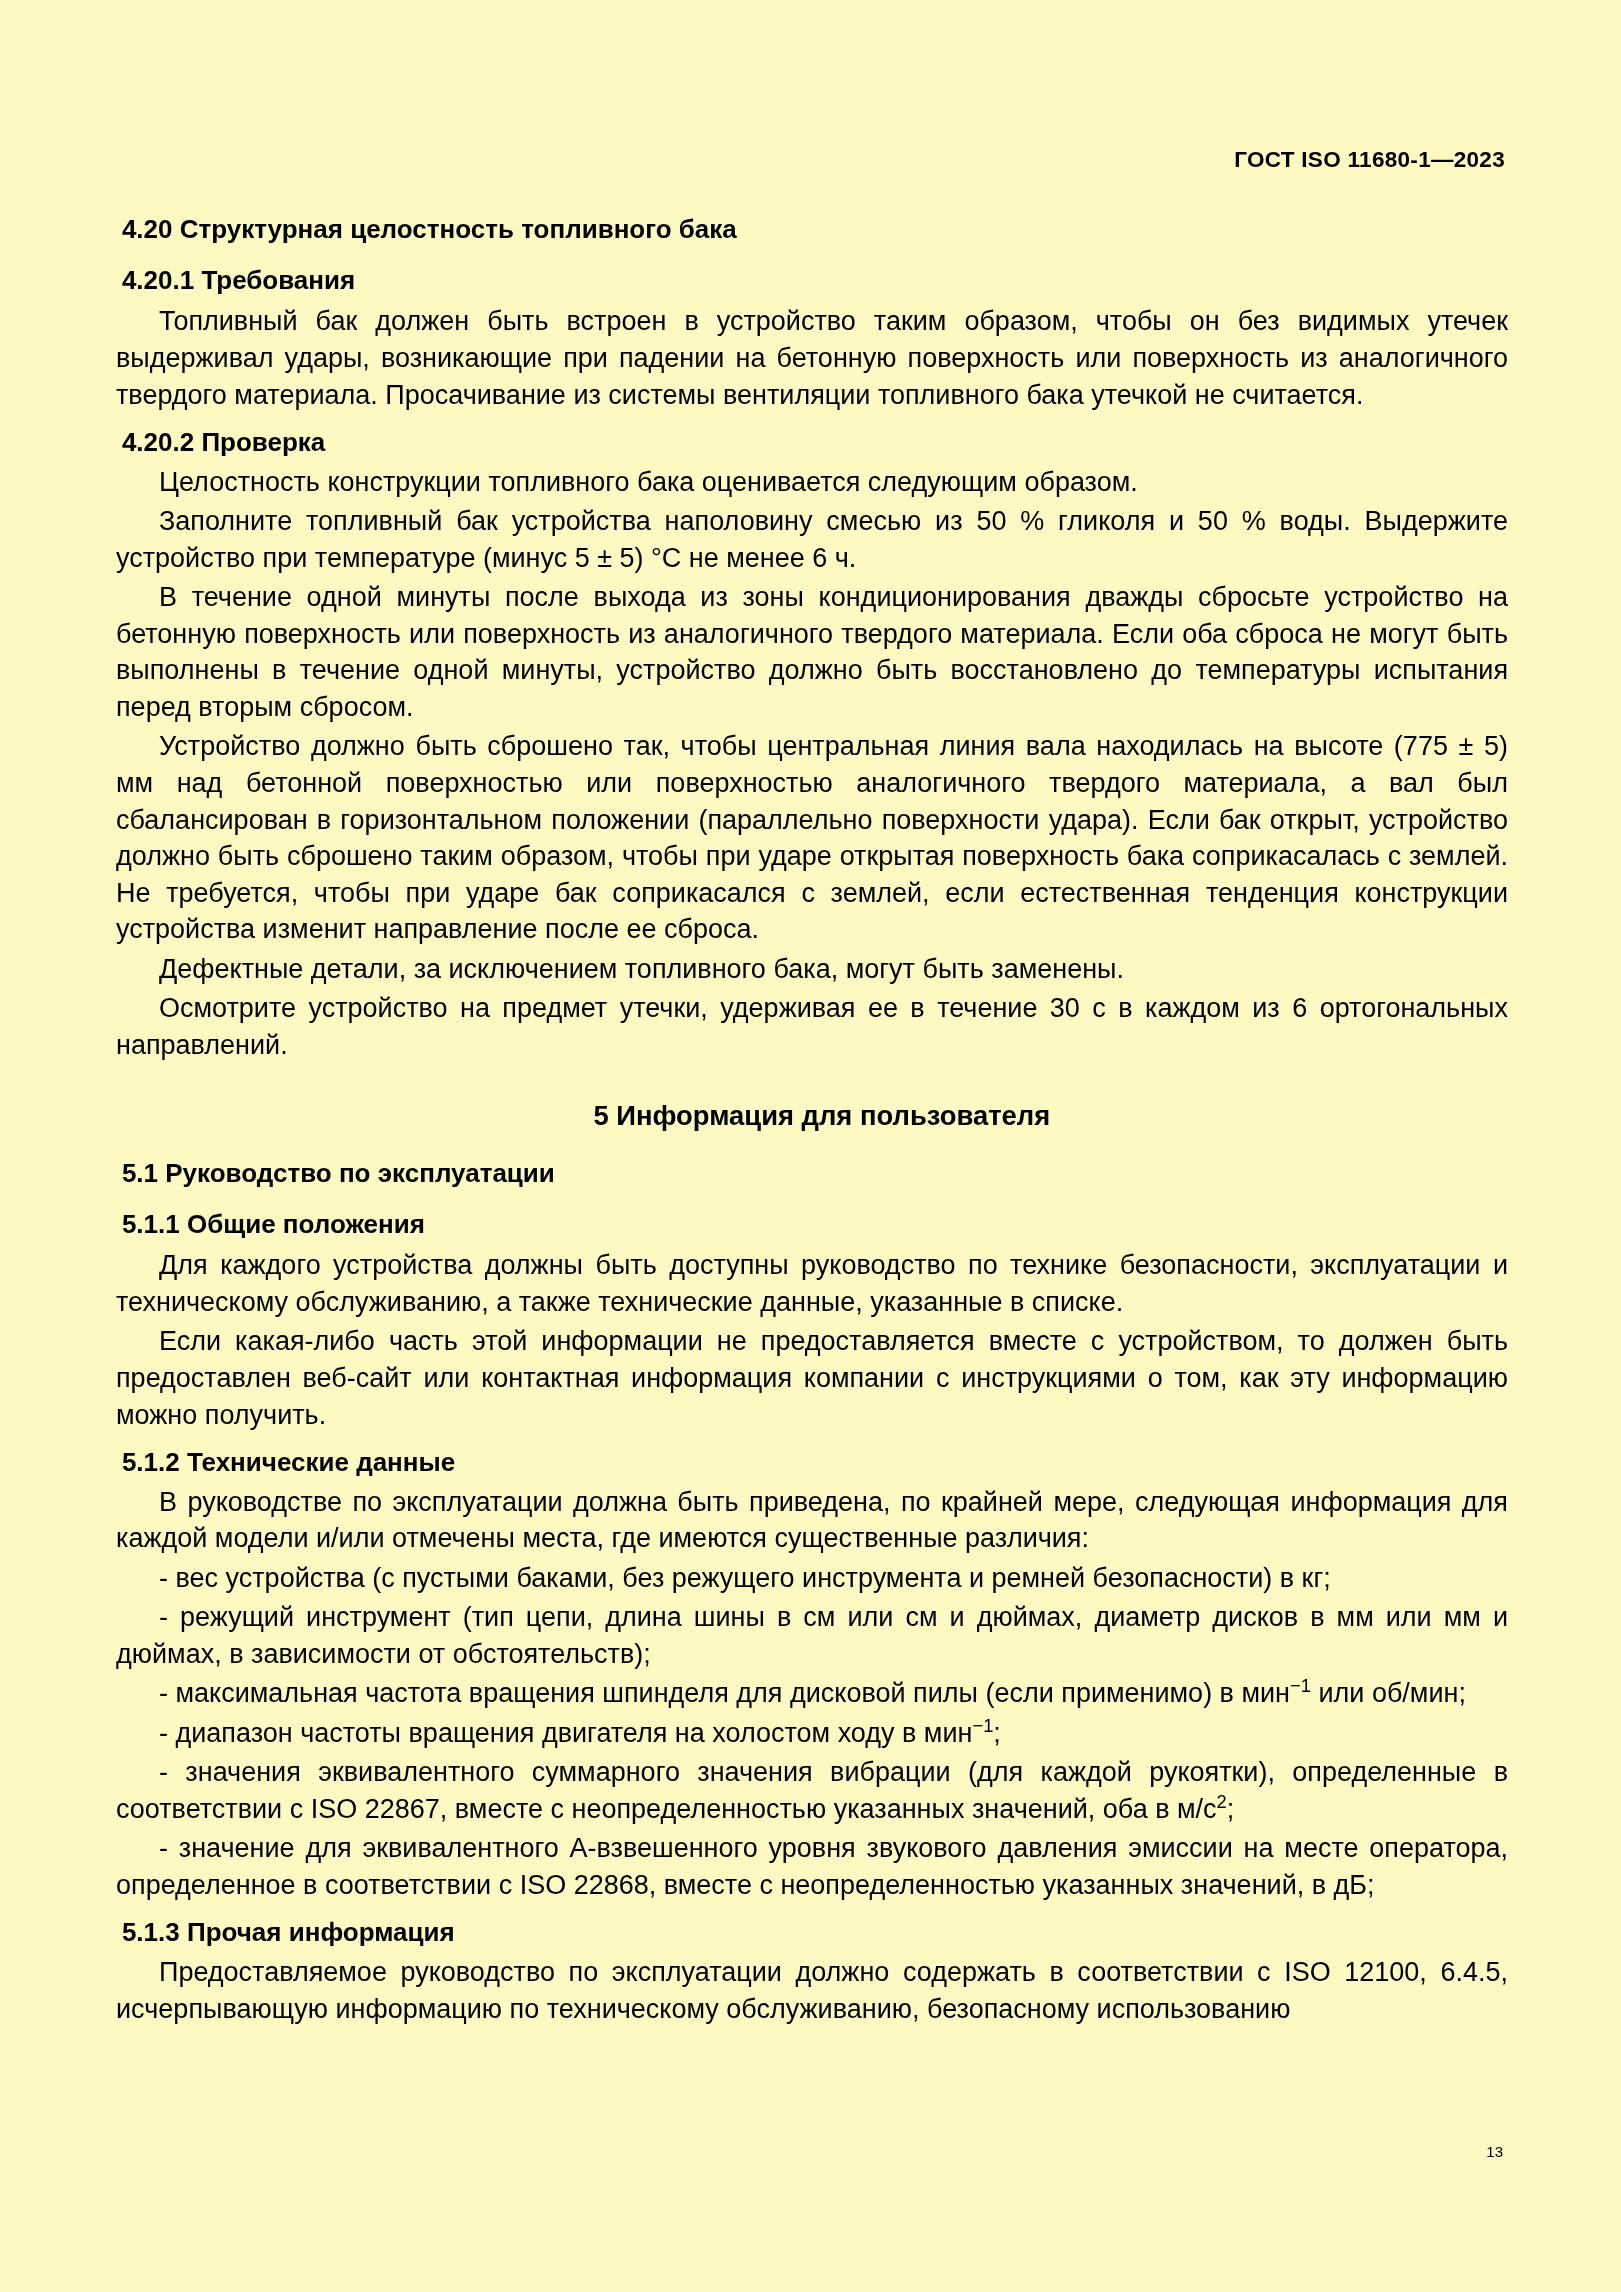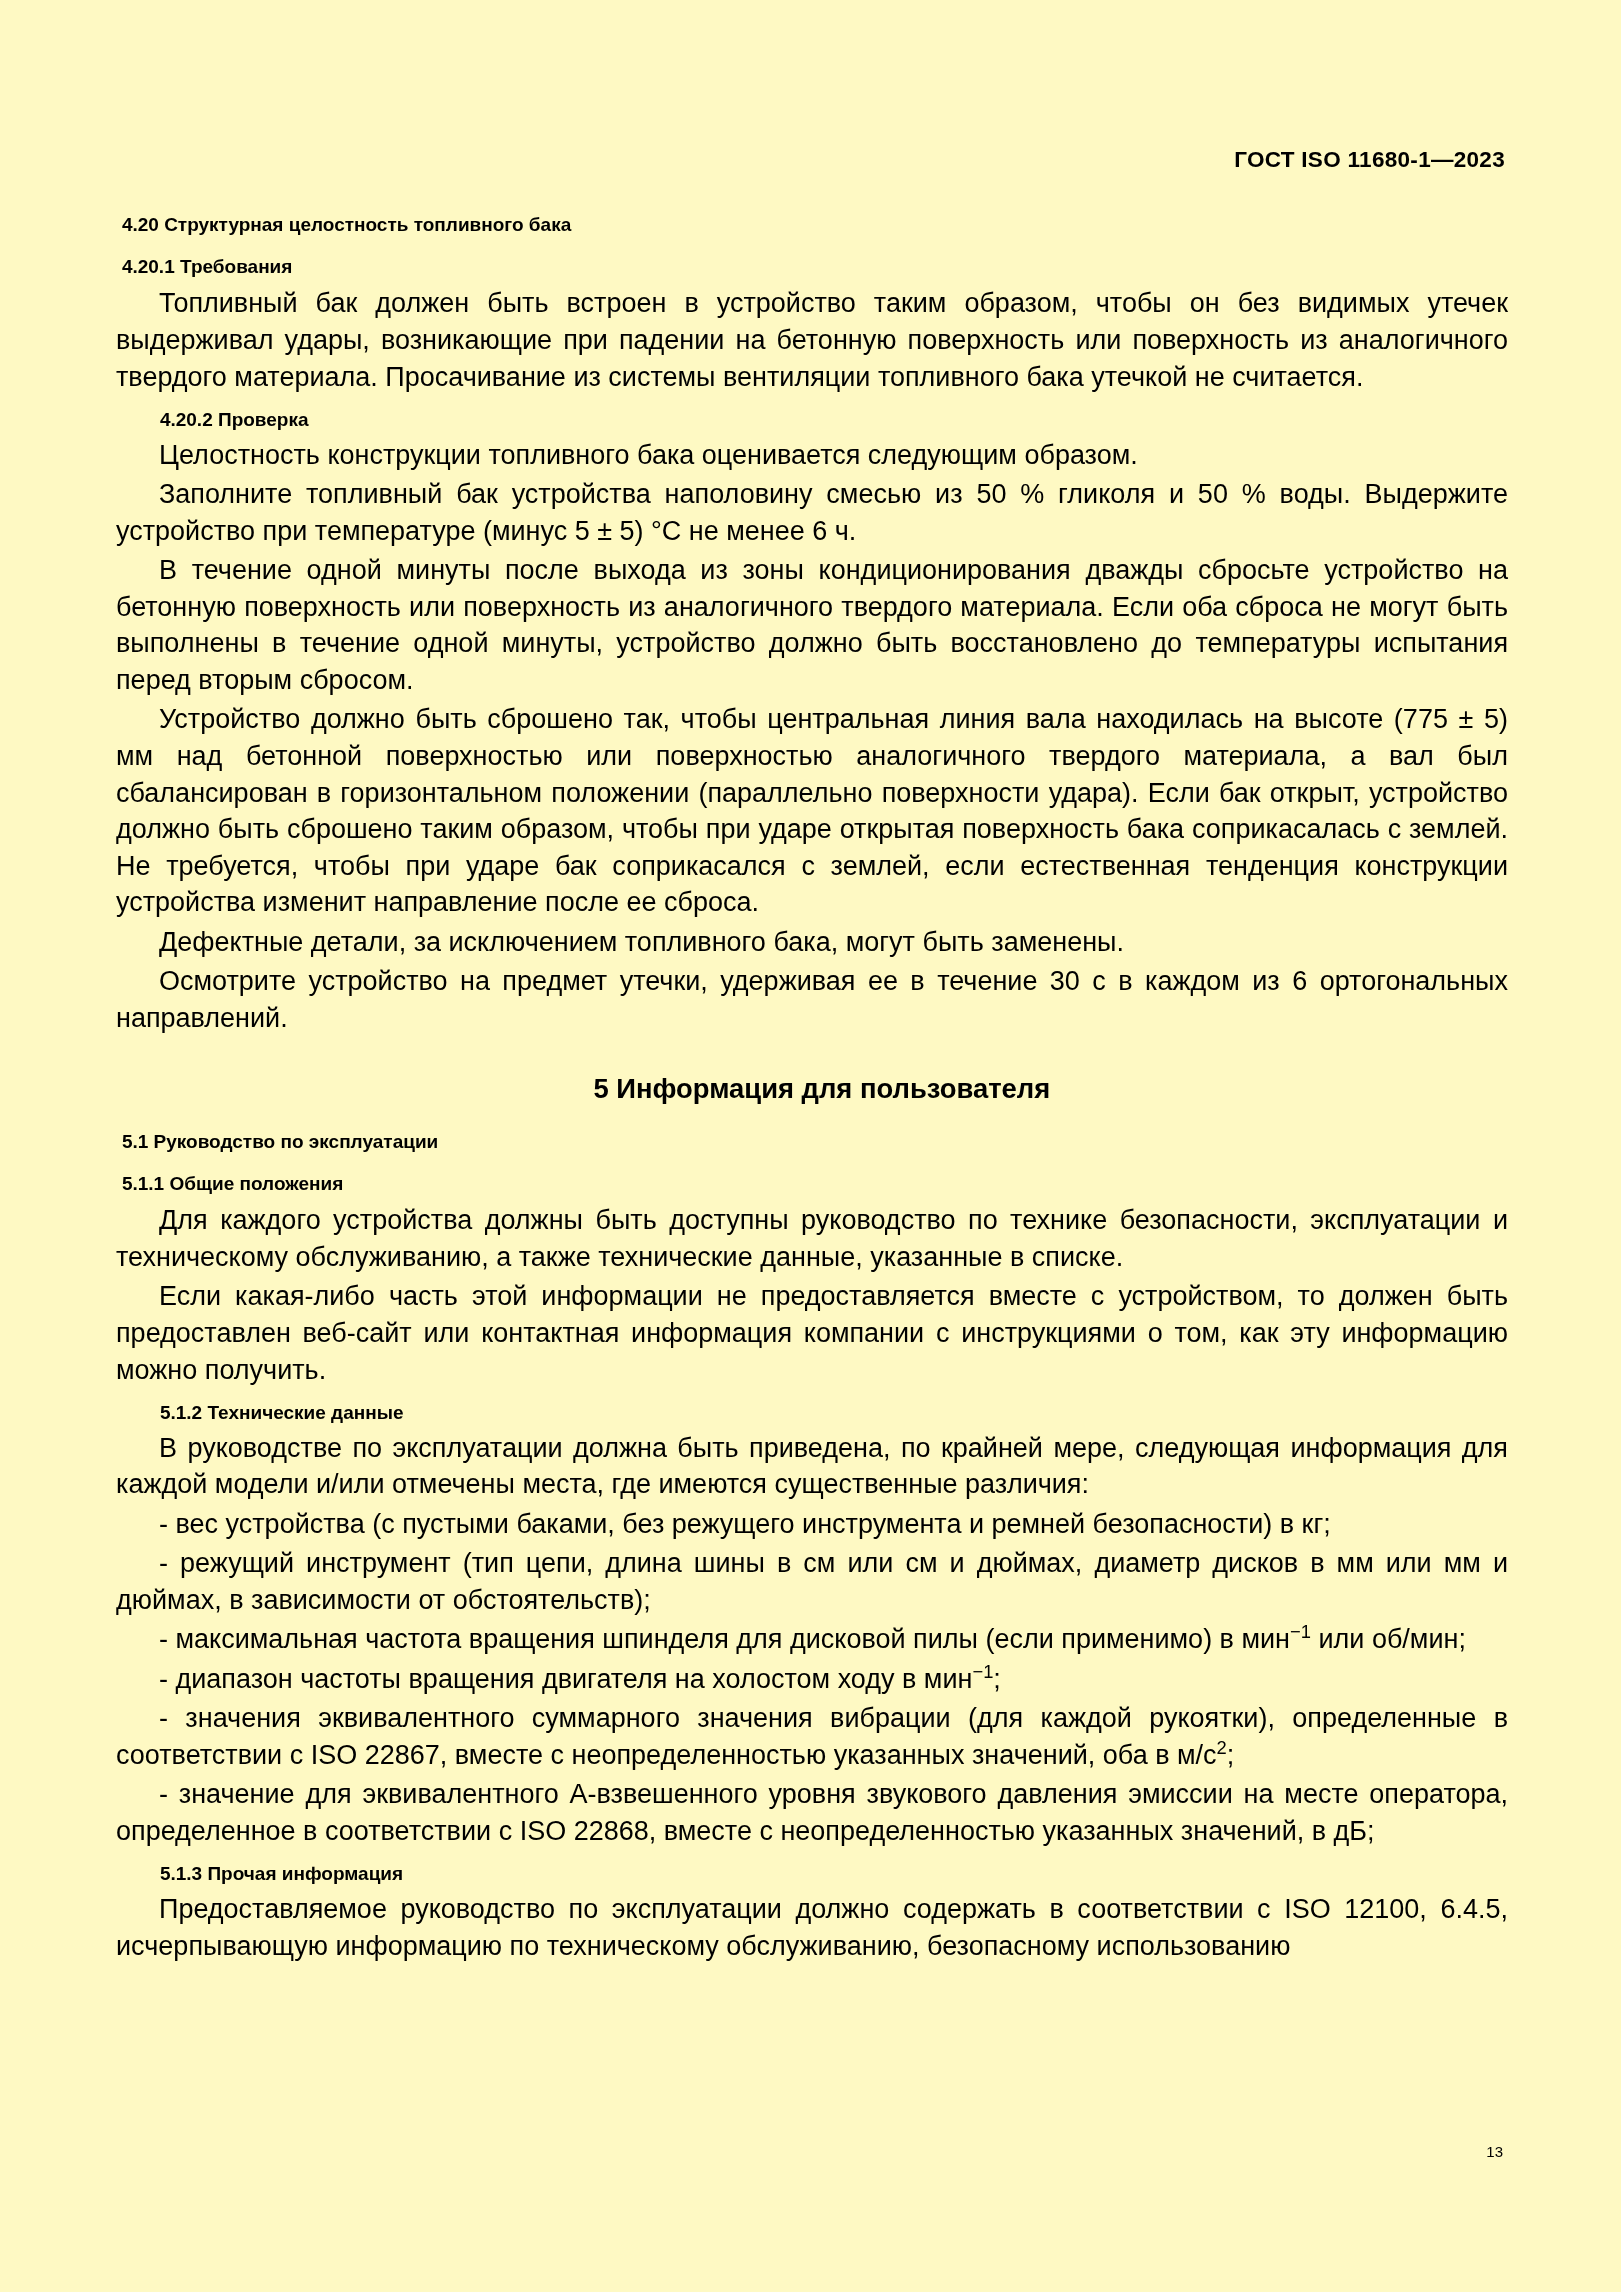--- a/index.html
+++ b/index.html
@@ -24,21 +24,21 @@
     font-weight: bold;
     letter-spacing: 0.3px;
   }
   .content {
     position: absolute;
     top: 214px;
     left: 116px;
     width: 1392px;
   }
   .h-num {
-    font-size: 19px;
+    font-size: 26px;
     font-weight: bold;
     margin: 0 0 0 0;
     padding: 0;
   }
   .sec-title {
     font-size: 27.4px;
     font-weight: bold;
     margin: 0;
     padding: 0;
     text-align: center;
@@ -81,21 +81,20 @@
     margin-bottom: 7.8px;
   }
   .sub-head-first {
     padding-left: 5.9px;
     margin-bottom: 9.8px;
   }
   .sub-head-inline {
     padding-left: 5.9px;
     margin-top: 13.7px;
     margin-bottom: 5.9px;
-    margin-left: 38px;
   }
   sup {
     font-size: 0.68em;
     vertical-align: super;
     line-height: 0;
   }
   .pagenum {
     position: absolute;
     bottom: 133px;
     right: 118px;

